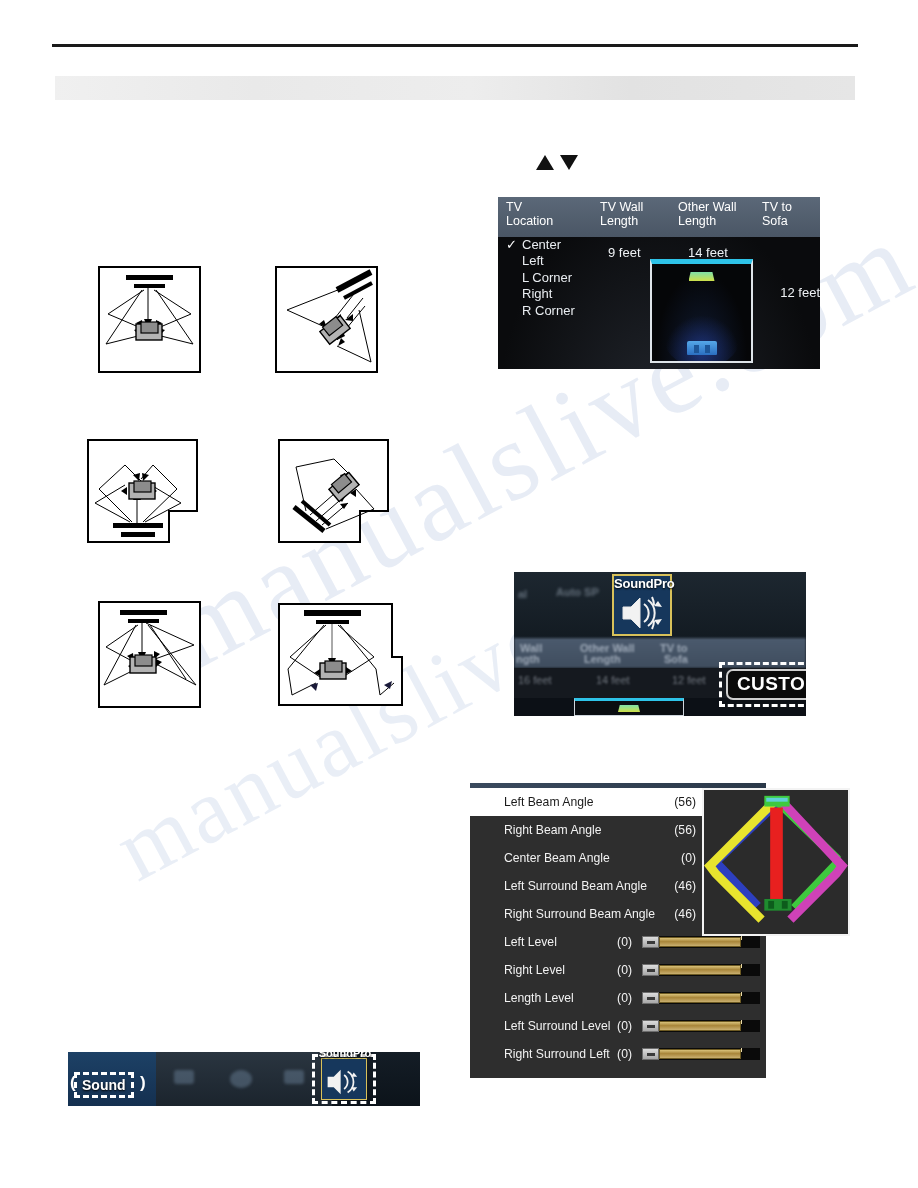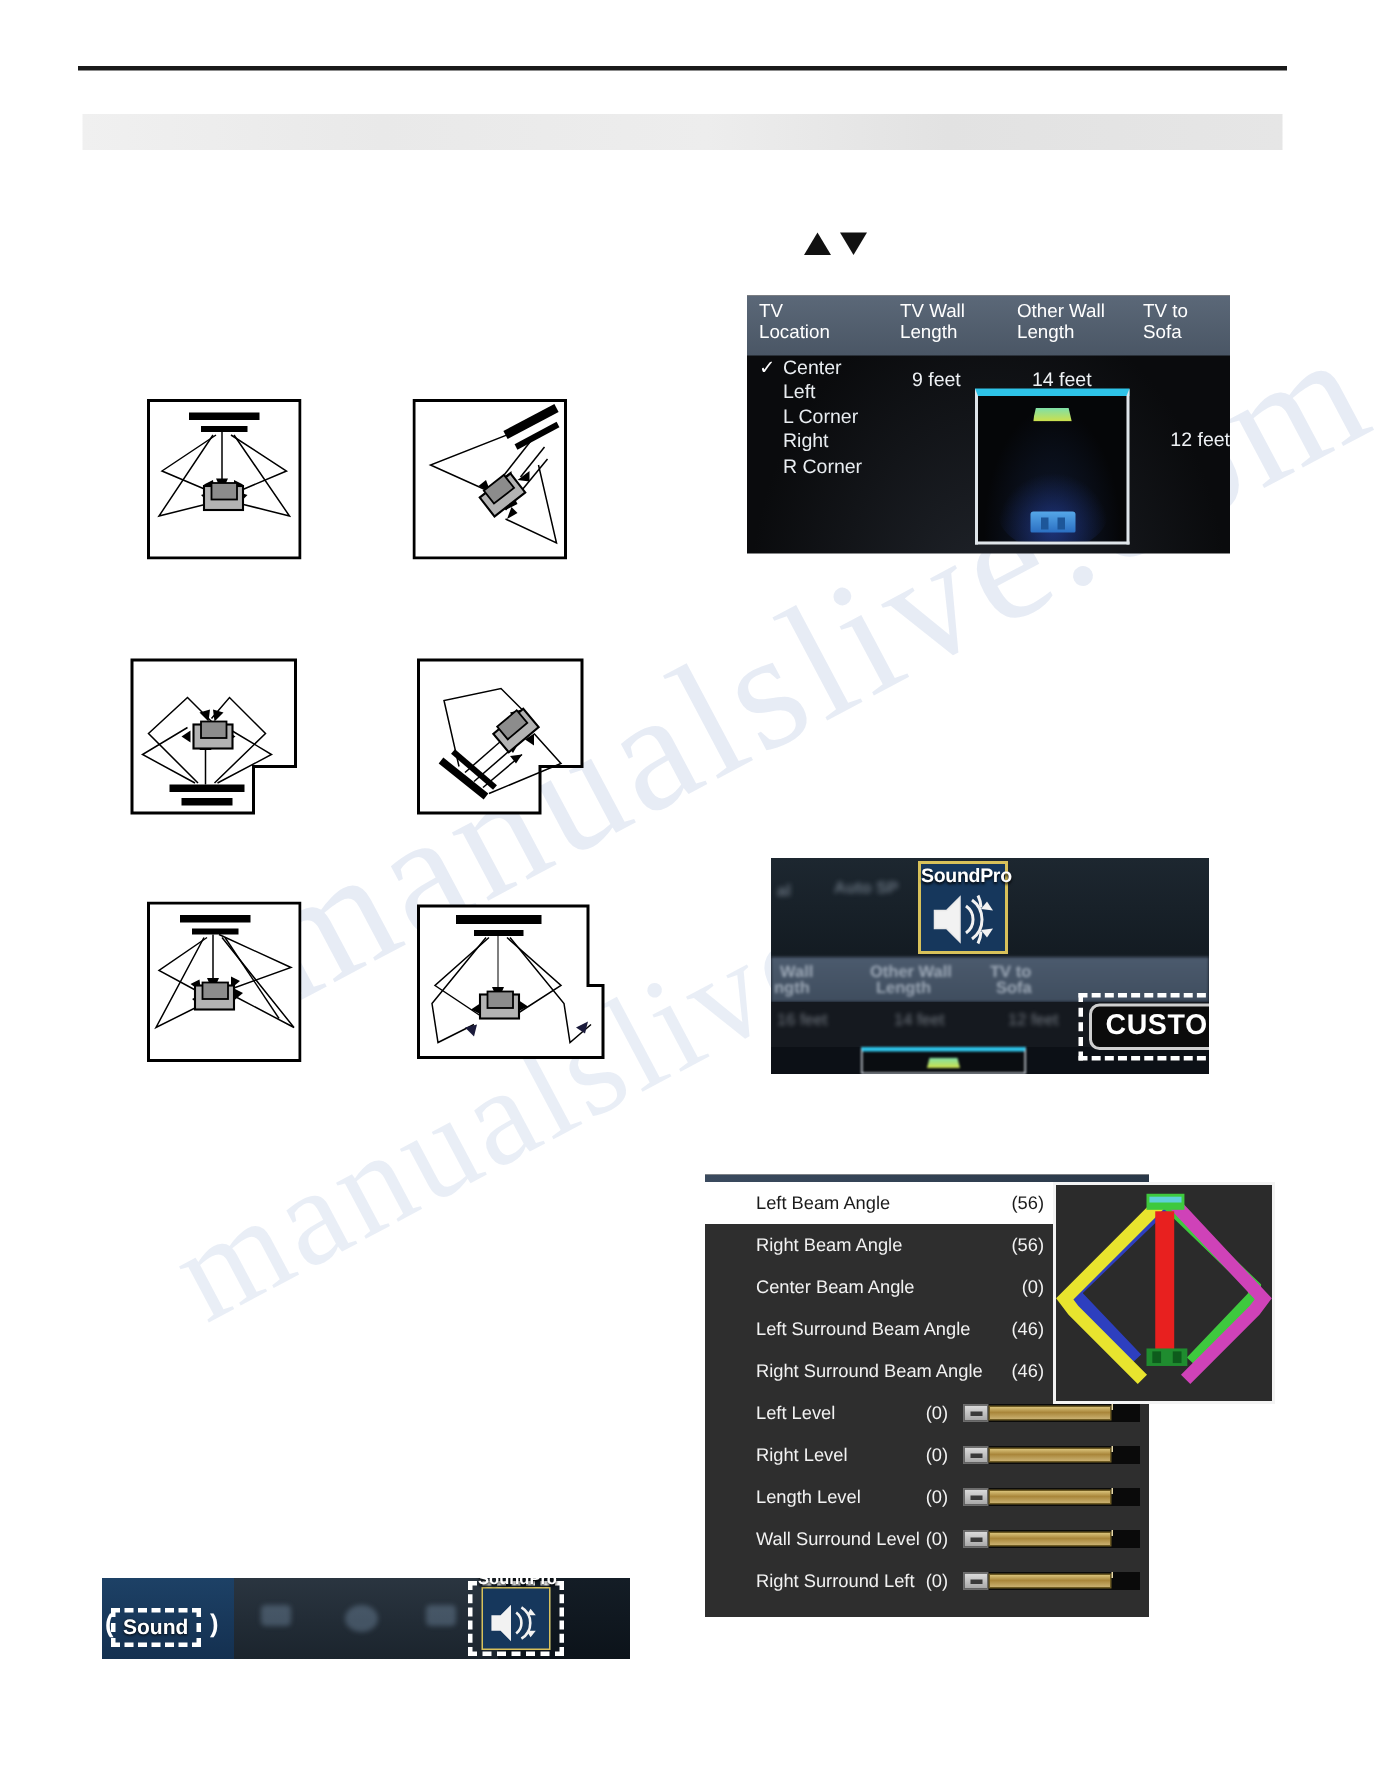--- a/index.html
+++ b/index.html
@@ -667,21 +667,21 @@
   <div class="beam-row level-row">
     <span class="lbl">Length Level</span>
     <span class="val">(0)</span>
     <span class="slider">
       <span class="handle"></span>
       <span class="track"></span>
       <span class="tick"></span>
     </span>
   </div>
   <div class="beam-row level-row">
-    <span class="lbl">Wall Surround Level</span>
+    <span class="lbl">Left Surround Level</span>
     <span class="val">(0)</span>
     <span class="slider">
       <span class="handle"></span>
       <span class="track"></span>
       <span class="tick"></span>
     </span>
   </div>
   <div class="beam-row level-row">
     <span class="lbl">Right Surround Left</span>
     <span class="val">(0)</span>

